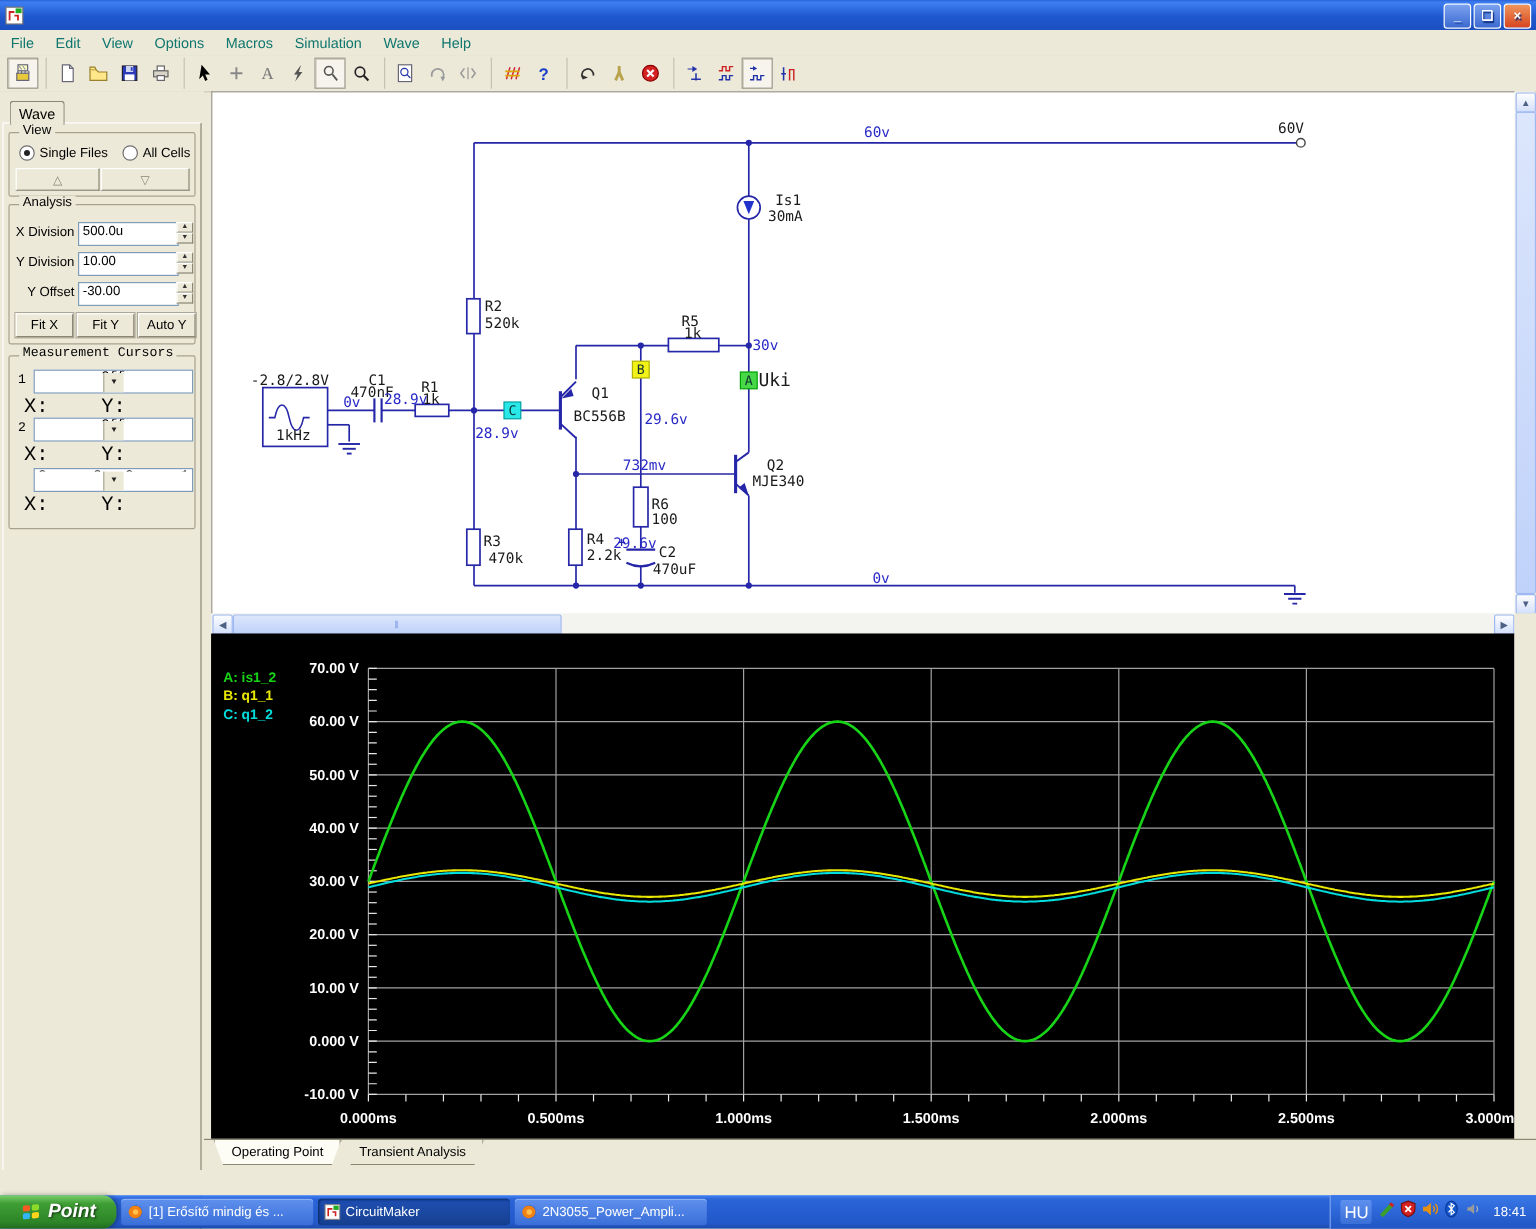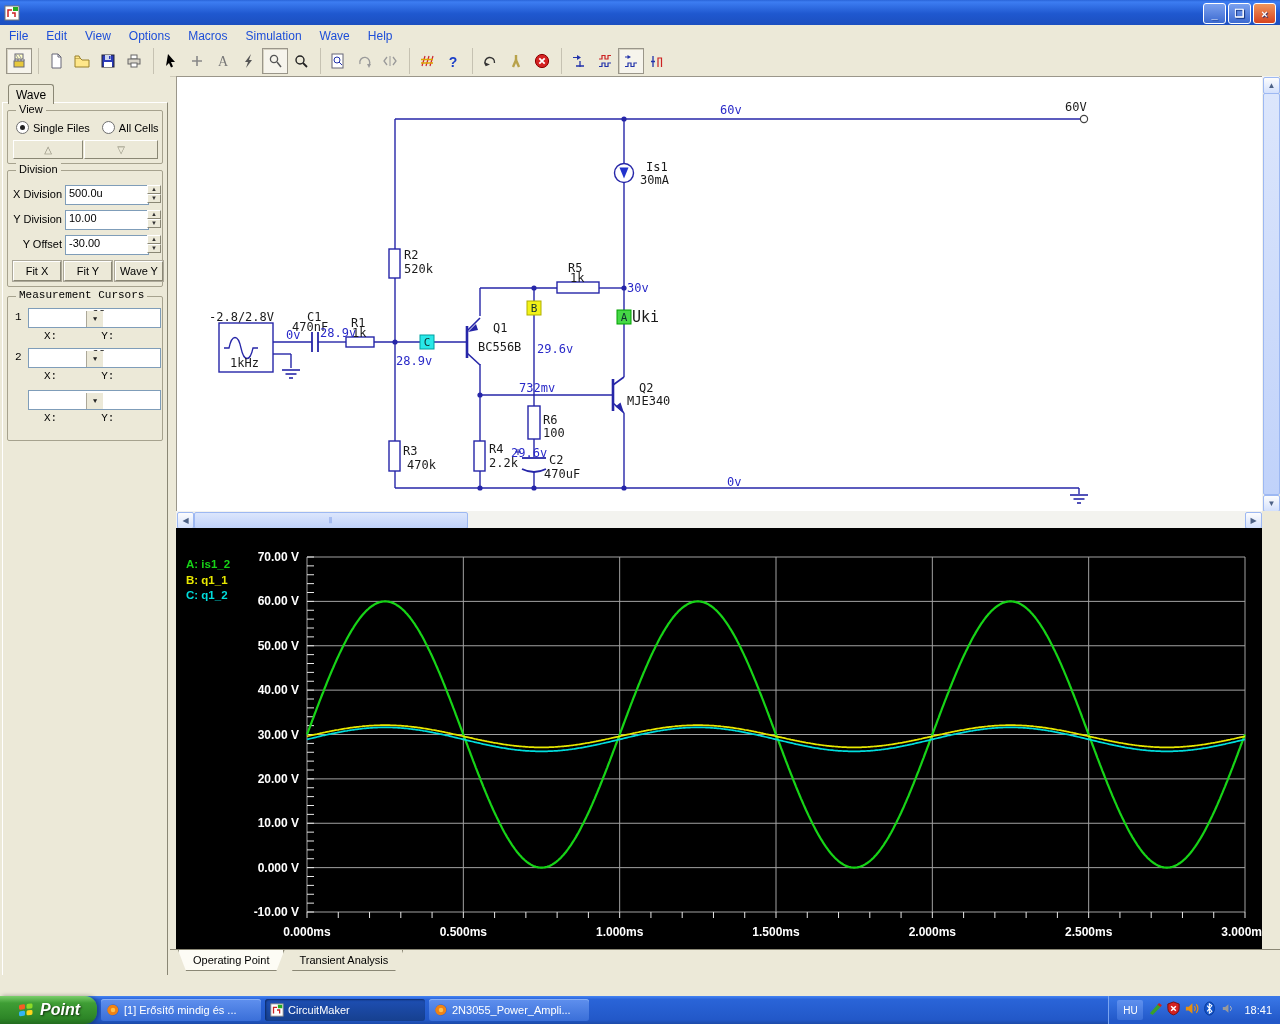--- a/index.html
+++ b/index.html
@@ -12,21 +12,21 @@
     text-shadow:1px 1px 1px #0a2a78;}
   #titlebar .appicon{width:16px;height:16px;margin:0 5px 0 4px;}
   #caption-buttons{position:absolute;right:4px;top:3px;display:flex;gap:2px;}
   .capbtn{width:21px;height:19px;border-radius:3px;border:1px solid #fff;
     display:flex;align-items:center;justify-content:center;color:#fff;font-size:11px;font-weight:bold;
     background:linear-gradient(180deg,#7ba1ef,#3c6ad0);}
   .capbtn.close{background:linear-gradient(180deg,#f0965c,#d7441f);}
   
   #menubar{left:0;top:25px;width:1280px;height:21px;background:#ece9d8;display:flex;
     align-items:center;font-size:12px;border-bottom:1px solid #d8d4c4;}
-  .menu-item{padding:2px 9px;color:#1d4ed8;}
+  .menu-item{padding:2px 9px;color:#0f766e;}
   #toolbar{left:0;top:46px;width:1280px;height:30px;background:#ece9d8;display:flex;
     align-items:center;padding-left:6px;border-bottom:1px solid #cfcbba;}
   .tb-group{display:flex;align-items:center;margin-right:4px;padding-right:6px;
     border-right:1px solid #c6c2b2;}
   .tb-group:last-child{border-right:none;}
   .tb-btn{width:24px;height:24px;display:flex;align-items:center;justify-content:center;border:1px solid transparent;}
   .tb-btn.pressed{background:#f6f4ec;border:1px solid #9a968a;box-shadow:inset 1px 1px 0 #d6d2c2;}
   
   #sidebar{left:0;top:76px;width:170px;height:899px;background:#ece9d8;font-size:11px;color:#000;}
   #sidebar .panelbox{position:absolute;left:2px;top:26px;width:164px;height:921px;
@@ -55,21 +55,21 @@
   .btn{background:#ece9d8;border:1px solid #fff;border-color:#fff #8a8775 #8a8775 #fff;
     box-shadow:0 0 0 1px #aca899;font-size:11px;display:flex;align-items:center;justify-content:center;}
   .fitrow{position:absolute;top:90px;left:5px;display:flex;gap:3px;}
   .fitrow .btn{width:46px;height:18px;}
   .crow-num{position:absolute;left:7px;font-size:11px;}
   .combo{position:absolute;left:20px;width:131px;height:18px;background:#fff;border:1px solid #7f9db9;
     display:flex;align-items:center;flex-direction:column;}
   .combo .val{flex:1;padding:0 4px;font-size:11px;white-space:nowrap;overflow:hidden;}
   .combo .dd{width:16px;height:16px;background:#ece9d8;border-left:1px solid #aca899;
     display:flex;align-items:center;justify-content:center;font-size:7px;color:#222;}
-  .xyrow{position:absolute;left:36px;font-size:11px;}
+  .xyrow{position:absolute;left:12px;font-size:17px;}
   .xyrow .y{margin-left:44px;}
   
   #schematic{left:176px;top:76px;width:1086px;height:435px;background:#fff;
     border-left:1px solid #9a968a;border-top:1px solid #9a968a;}
   #schematic svg{position:absolute;left:0;top:0;}
   
   .sb{background:#f3f3ef;}
   #vsb{left:1262px;top:76px;width:17px;height:435px;}
   #hsb{left:176px;top:511px;width:1086px;height:17px;}
   .sb-btn{position:absolute;width:15px;height:15px;border:1px solid #9db8f2;border-radius:2px;
@@ -100,21 +100,21 @@
     font-style:italic;font-weight:bold;font-size:16px;text-shadow:1px 1px 2px #14340f;
     box-shadow:2px 0 4px rgba(0,0,0,.35);}
   .task{width:150px;height:22px;margin-left:4px;border-radius:3px;font-size:11px;color:#fff;
     background:linear-gradient(180deg,#5f90ee,#3a6fd8);box-shadow:inset 0 1px 0 #8ab0f4;
     display:flex;align-items:center;gap:4px;padding:0 5px;white-space:nowrap;overflow:hidden;}
   .task.active{background:linear-gradient(180deg,#1e4fb4,#16408f);box-shadow:inset 1px 1px 2px #0c2a66;}
   #tray{position:absolute;right:0;top:0;height:28px;display:flex;align-items:center;
     background:linear-gradient(180deg,#3a78e8 0%,#2258c8 90%);border-left:1px solid #7aa4f0;
     padding:0 8px;gap:5px;}
   #hu-box{width:26px;height:20px;background:linear-gradient(180deg,#5f90ee,#3a6fd8);
-    border-radius:2px;display:flex;align-items:center;justify-content:center;font-size:10px;}
+    border-radius:2px;display:flex;align-items:center;justify-content:center;font-size:14px;}
   #clock{font-size:11px;margin-left:4px;}
 </style>
 </head>
 <body>
 
 <div class="abs" id="titlebar">
   <svg class="appicon" viewBox="0 0 16 16">
     <rect x="1" y="1" width="14" height="14" fill="#fff" stroke="#777"></rect>
     <path d="M4 12V5h4M11 12V8H8" stroke="#c22" fill="none" stroke-width="1.5"></path>
     <rect x="9" y="2" width="5" height="4" fill="#2a2"></rect>
@@ -304,21 +304,21 @@
       <span class="radio sel"></span>
       <span>Single Files</span>
       <span class="radio" style="margin-left:8px"></span>
       <span>All Cells</span>
     </div>
     <div class="updown" style="left:5px;width:68px;">△</div>
     <div class="updown" style="left:76px;width:72px;">▽</div>
   </div>
 
   <div class="gb" id="gb-scaling">
-    <span class="legend">Division</span>
+    <span class="legend">Analysis</span>
     <div class="srow" style="top:14px">
       <span class="lbl">X Division</span>
       <span class="field">500.0u</span>
       <span class="spin">
           <div>▲</div>
           <div>▼</div>
         </span>
     </div>
     <div class="srow" style="top:39px">
       <span class="lbl">Y Division</span>
@@ -332,21 +332,21 @@
       <span class="lbl">Y Offset</span>
       <span class="field">-30.00</span>
       <span class="spin">
           <div>▲</div>
           <div>▼</div>
         </span>
     </div>
     <div class="fitrow">
       <div class="btn">Fit X</div>
       <div class="btn">Fit Y</div>
-      <div class="btn">Wave Y</div>
+      <div class="btn">Auto Y</div>
     </div>
   </div>
 
   <div class="gb" id="gb-cursors">
     <span class="legend">Measurement Cursors</span>
     <span class="crow-num" style="top:14px">1</span>
     <div class="combo" style="top:11px">
       <span class="val">Off</span>
         <span class="dd">▼</span>
     </div>

